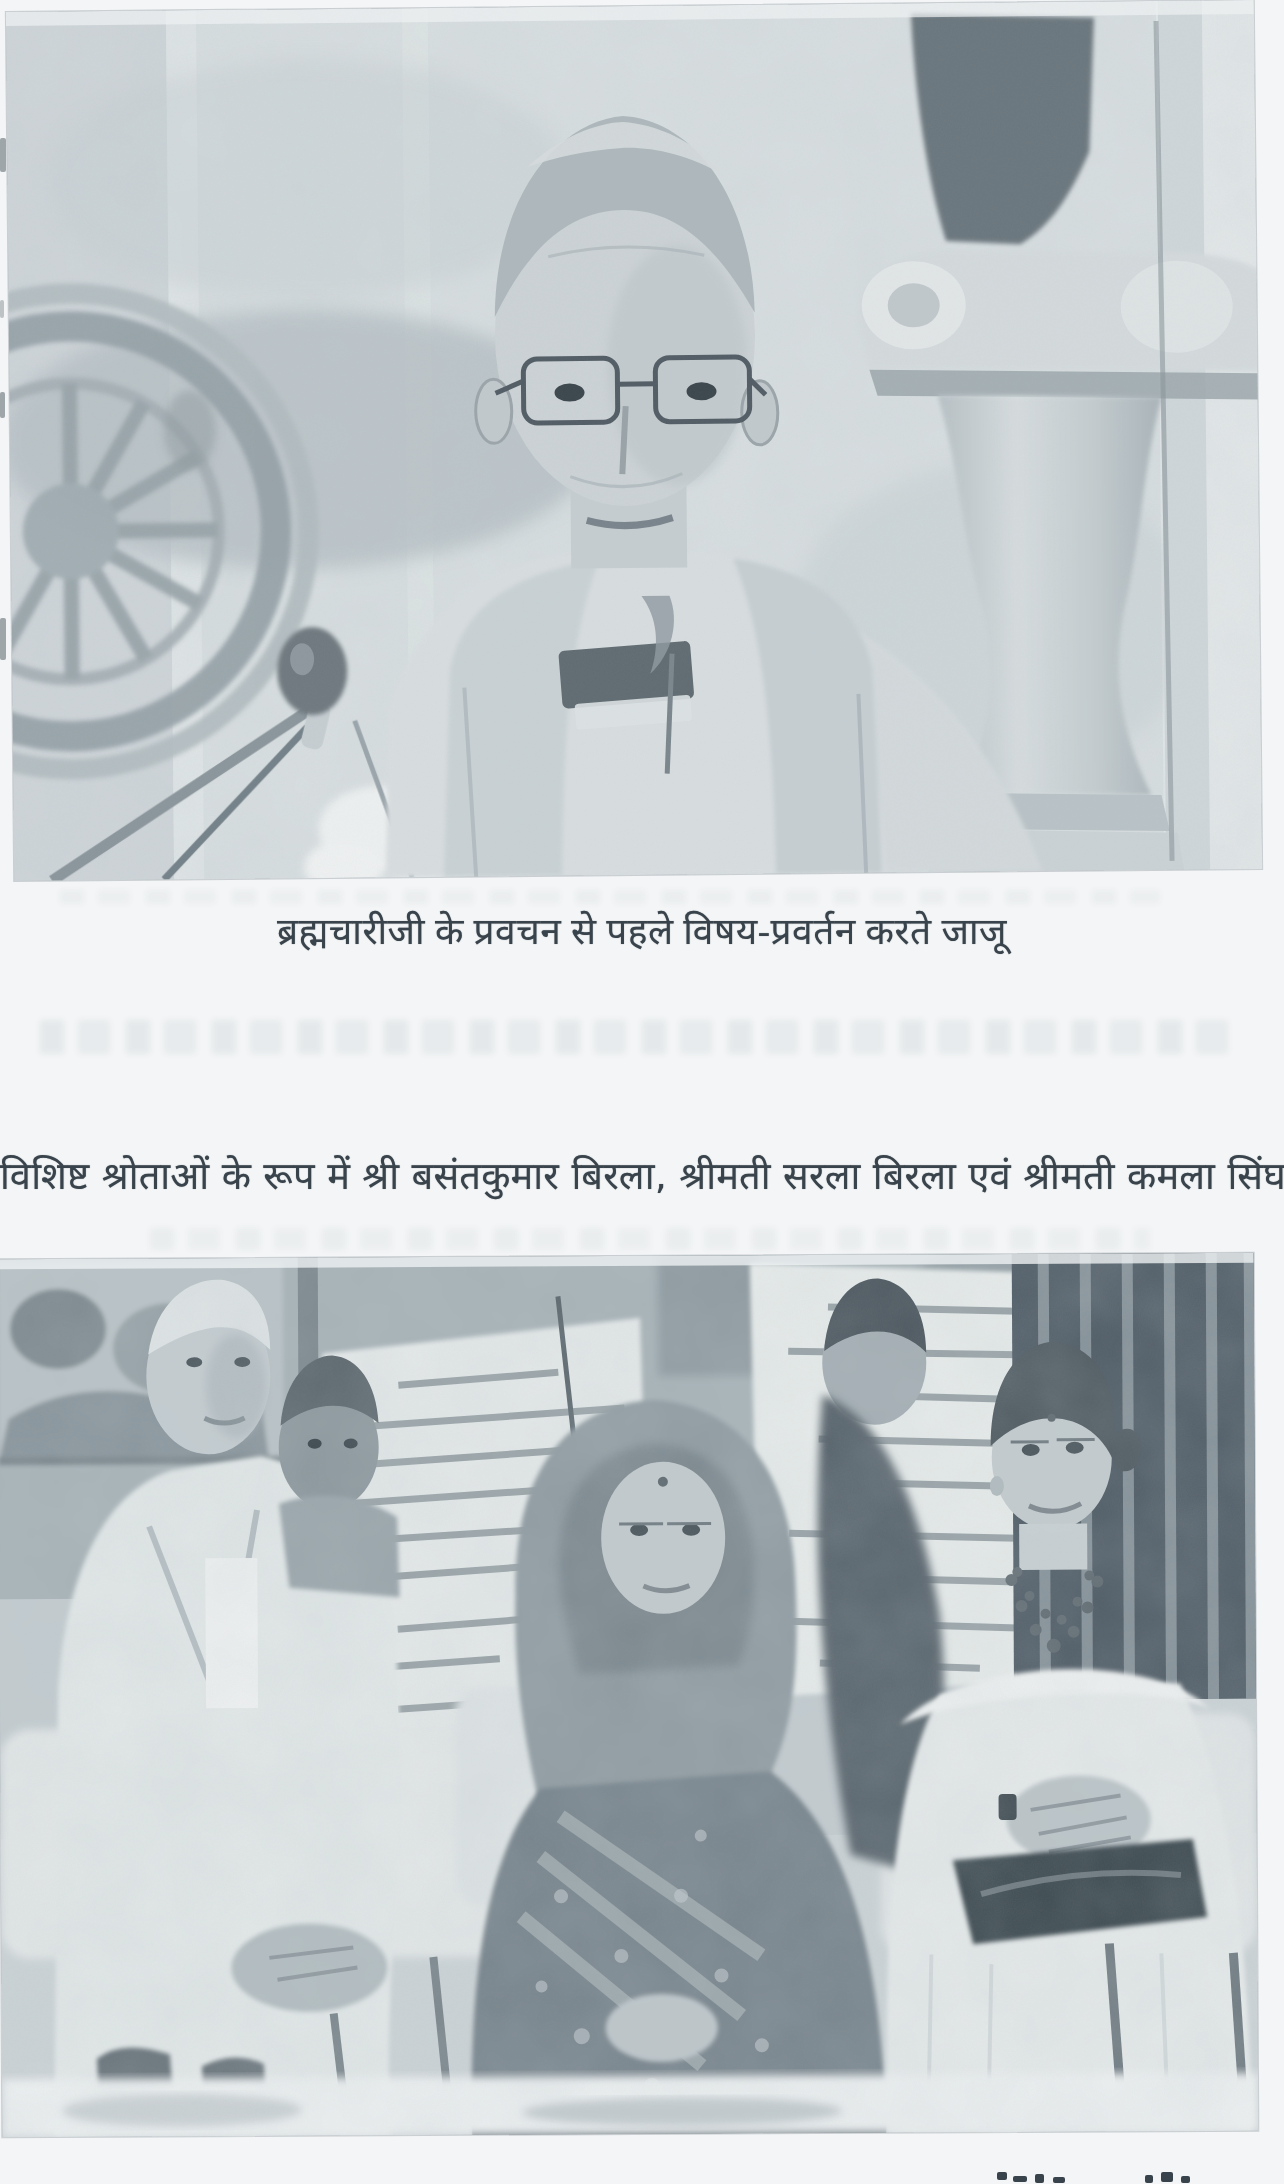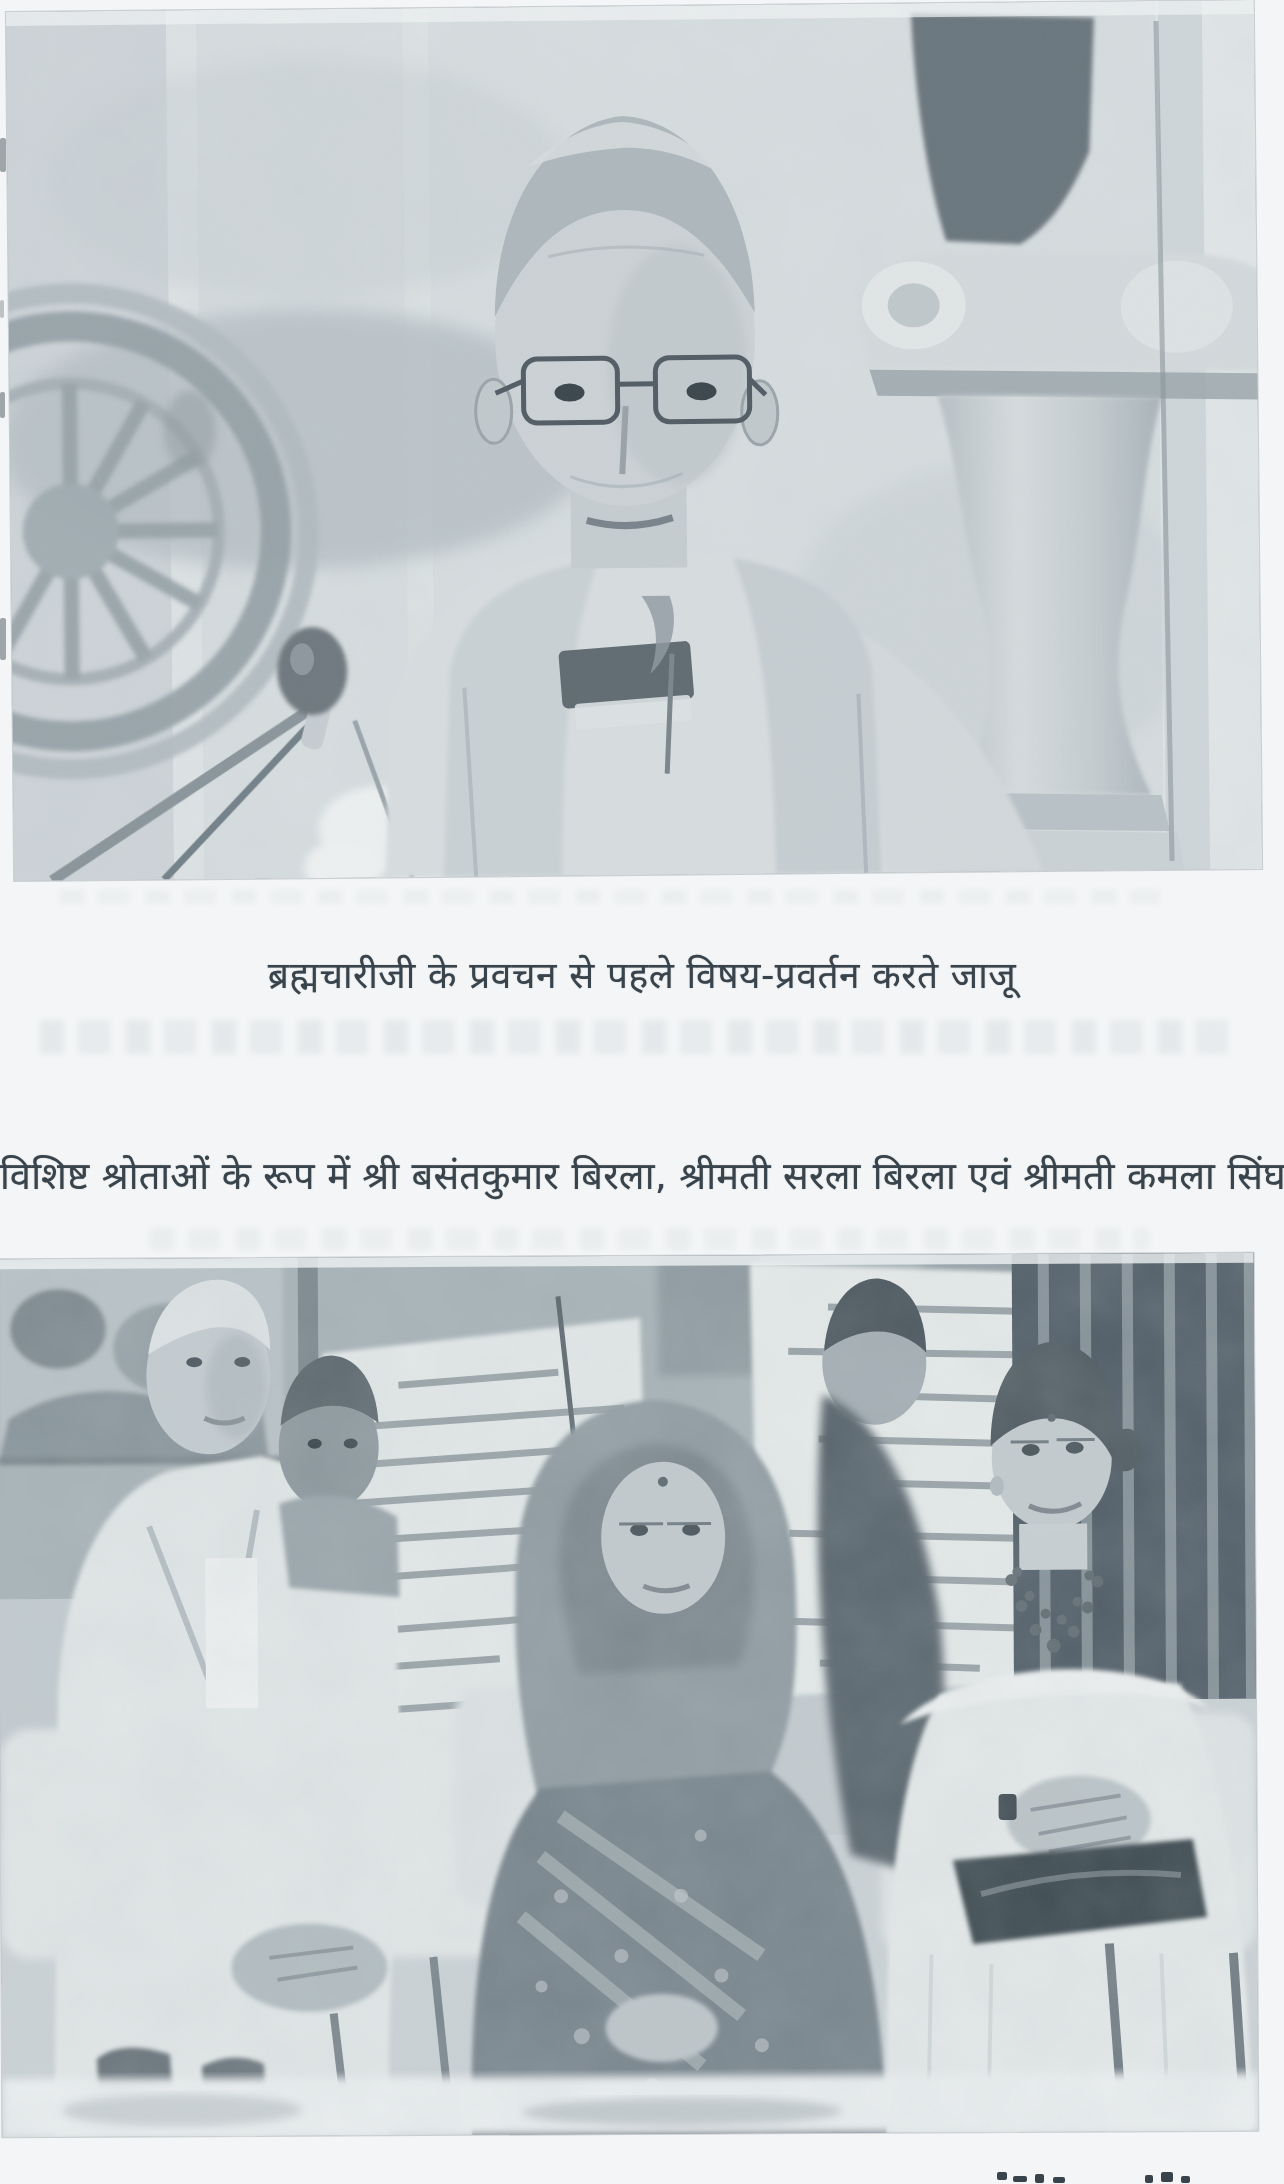--- a/index.html
+++ b/index.html
@@ -16,21 +16,21 @@
   }
   #photo-top{left:10px;top:6px;width:1248px;height:869px;transform:rotate(-0.55deg);}
   #photo-bottom{left:0px;top:1256px;width:1256px;height:878px;transform:rotate(-0.3deg);}
   .photo svg{display:block;width:100%;height:100%;}
   .caption{
     position:absolute;left:0;width:100%;text-align:center;
     color:#39434b;
     text-shadow:0 0 1px rgba(57,67,75,.55);
     white-space:nowrap;
   }
-  #caption-top{top:948px;font-size:37px;letter-spacing:.5px;}
+  #caption-top{top:904px;font-size:37px;letter-spacing:.5px;font-family:Liberation Serif, serif;}
   #caption-bottom{top:1148px;font-size:38px;letter-spacing:.2px;}
   .bleed-band{
     position:absolute;filter:blur(3px);opacity:.09;pointer-events:none;
     background:
       repeating-linear-gradient(90deg, rgba(70,88,100,.85) 0 24px, transparent 24px 38px, rgba(70,88,100,.7) 38px 70px, transparent 70px 86px);
   }
   #bleed-1{left:40px;top:1020px;width:1200px;height:34px;}
   #bleed-2{left:150px;top:1228px;width:1000px;height:22px;opacity:.06;}
   #bleed-3{left:60px;top:890px;width:1100px;height:14px;opacity:.05;}
   .edge-mark{

